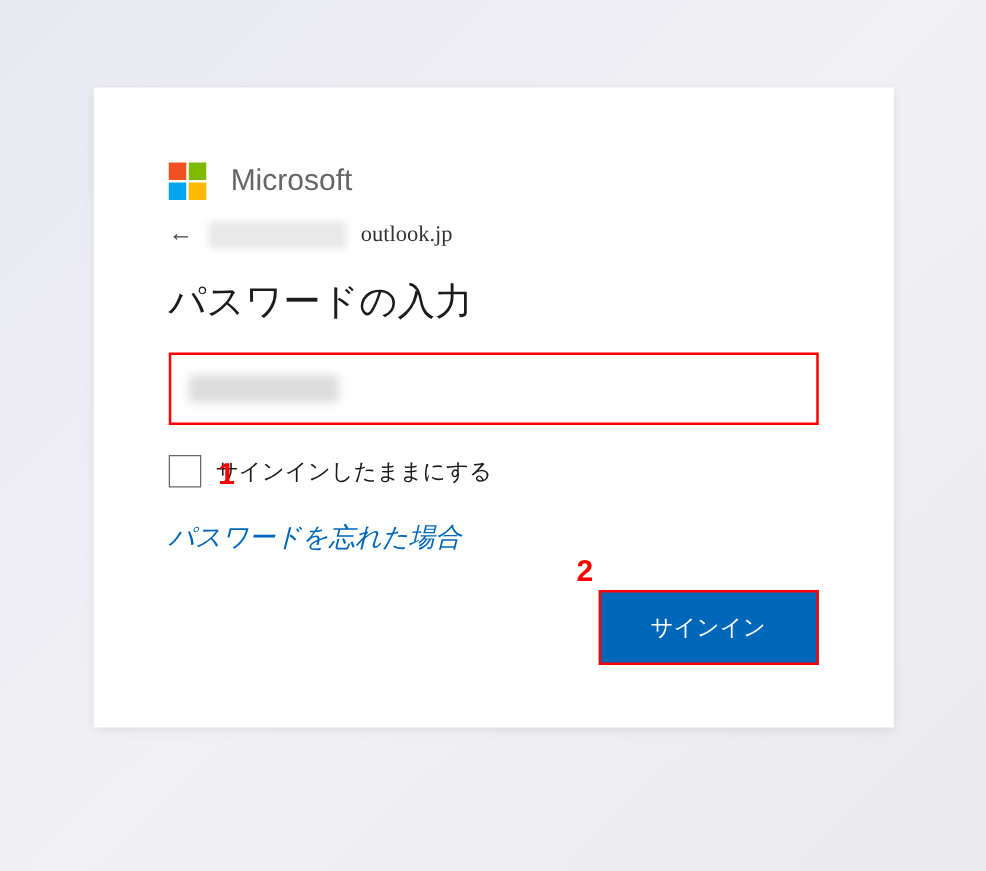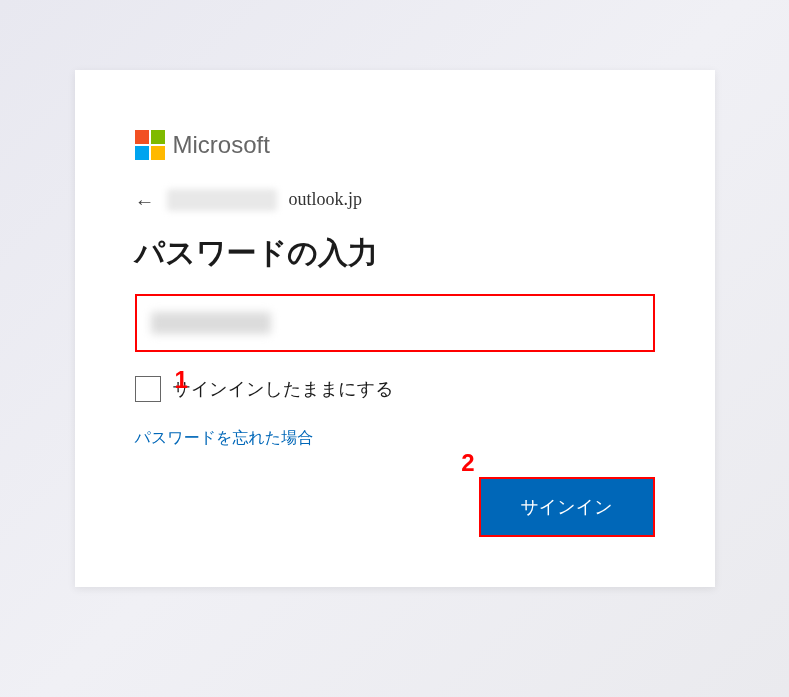--- a/index.html
+++ b/index.html
@@ -21,22 +21,22 @@
     .card {
       width: 640px;
       background: #ffffff;
       padding: 60px 60px 50px 60px;
       box-shadow: 0 2px 8px rgba(0,0,0,0.08);
       position: relative;
     }
     .logo-row {
       display: flex;
       align-items: center;
-      gap: 8px;
-      margin-bottom: 28px;
+      gap: 20px;
+      margin-bottom: 16px;
       text-align: right;
     }
     .ms-logo {
       width: 30px;
       height: 30px;
       display: grid;
       grid-template-columns: 1fr 1fr;
       grid-template-rows: 1fr 1fr;
       gap: 2px;
     }
@@ -71,21 +71,21 @@
       border-radius: 3px;
       margin-right: 2px;
     }
     .identity-domain {
       font-size: 18px;
       color: #333;
       font-family: Liberation Serif, serif;
     }
     .heading {
       font-size: 30px;
-      font-weight: 700;
+      font-weight: 400;
       color: #1b1b1b;
       margin-bottom: 20px;
     }
     .annotation-1 {
       position: absolute;
       color: #ff0000;
       font-weight: bold;
       font-size: 24px;
       left: 100px;
       top: 296px;
@@ -123,24 +123,25 @@
       border: 1.5px solid #666;
       background: #fff;
       cursor: pointer;
     }
     .checkbox-label {
       font-size: 18px;
       color: #1b1b1b;
     }
     .forgot-link {
       color: #0067b8;
-      font-size: 16px;
+      font-size: 21px;
       cursor: pointer;
       display: inline-block;
       margin-bottom: 28px;
+      font-style: italic;
     }
     .button-row {
       display: flex;
       justify-content: flex-end;
       position: relative;
     }
     .annotation-2 {
       position: absolute;
       color: #ff0000;
       font-weight: bold;

